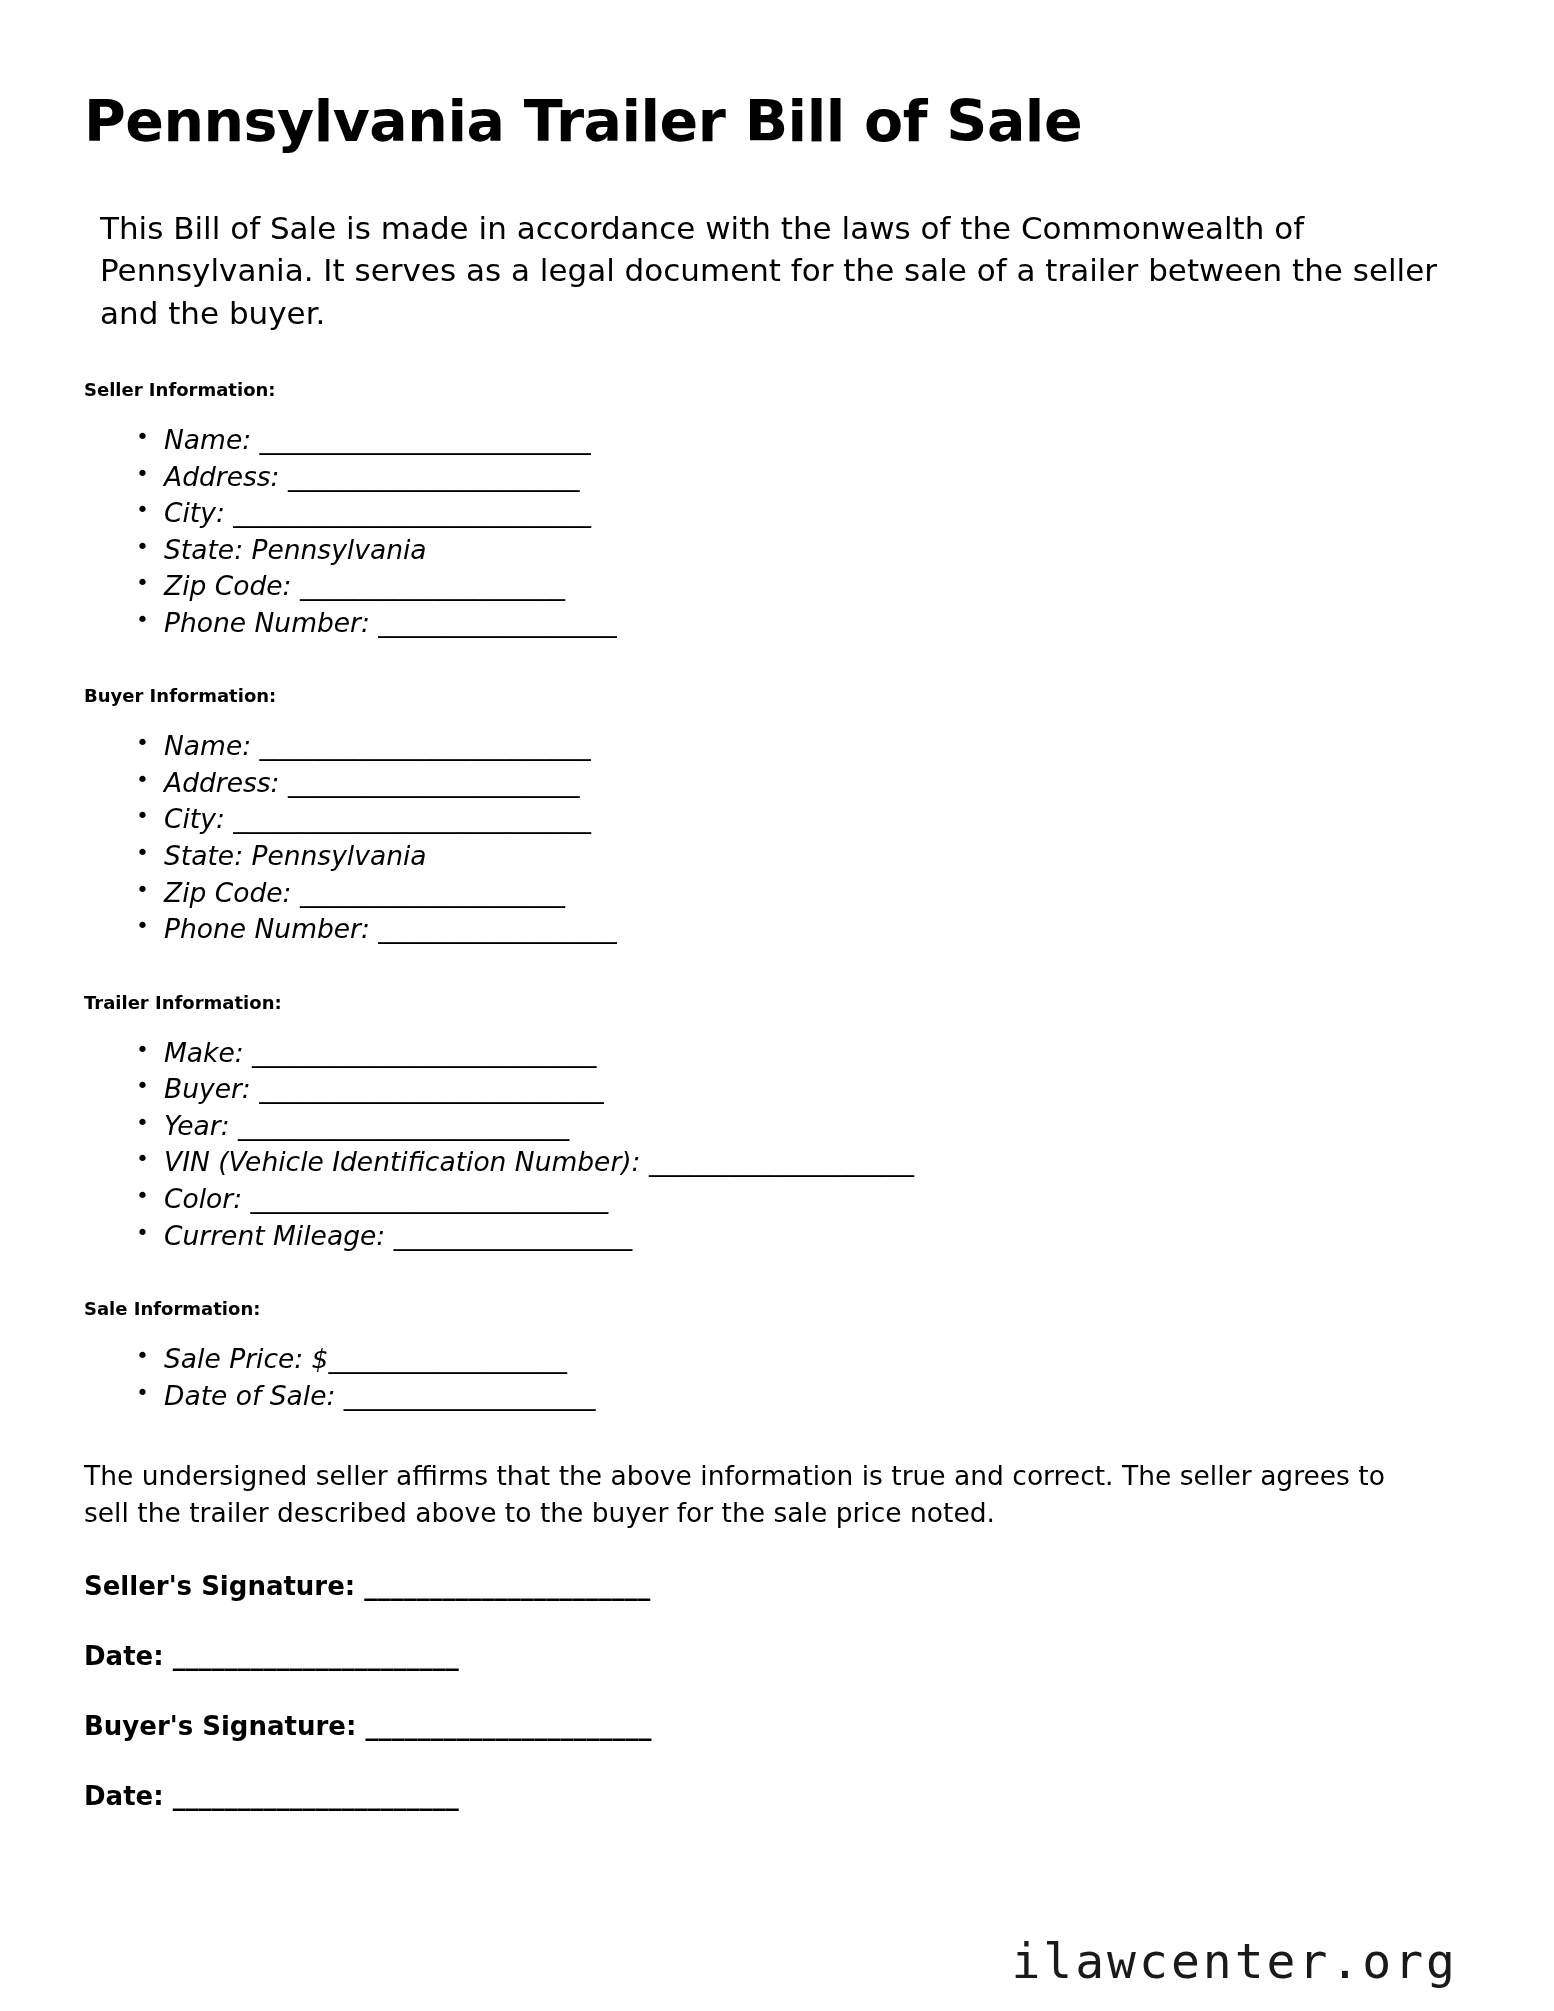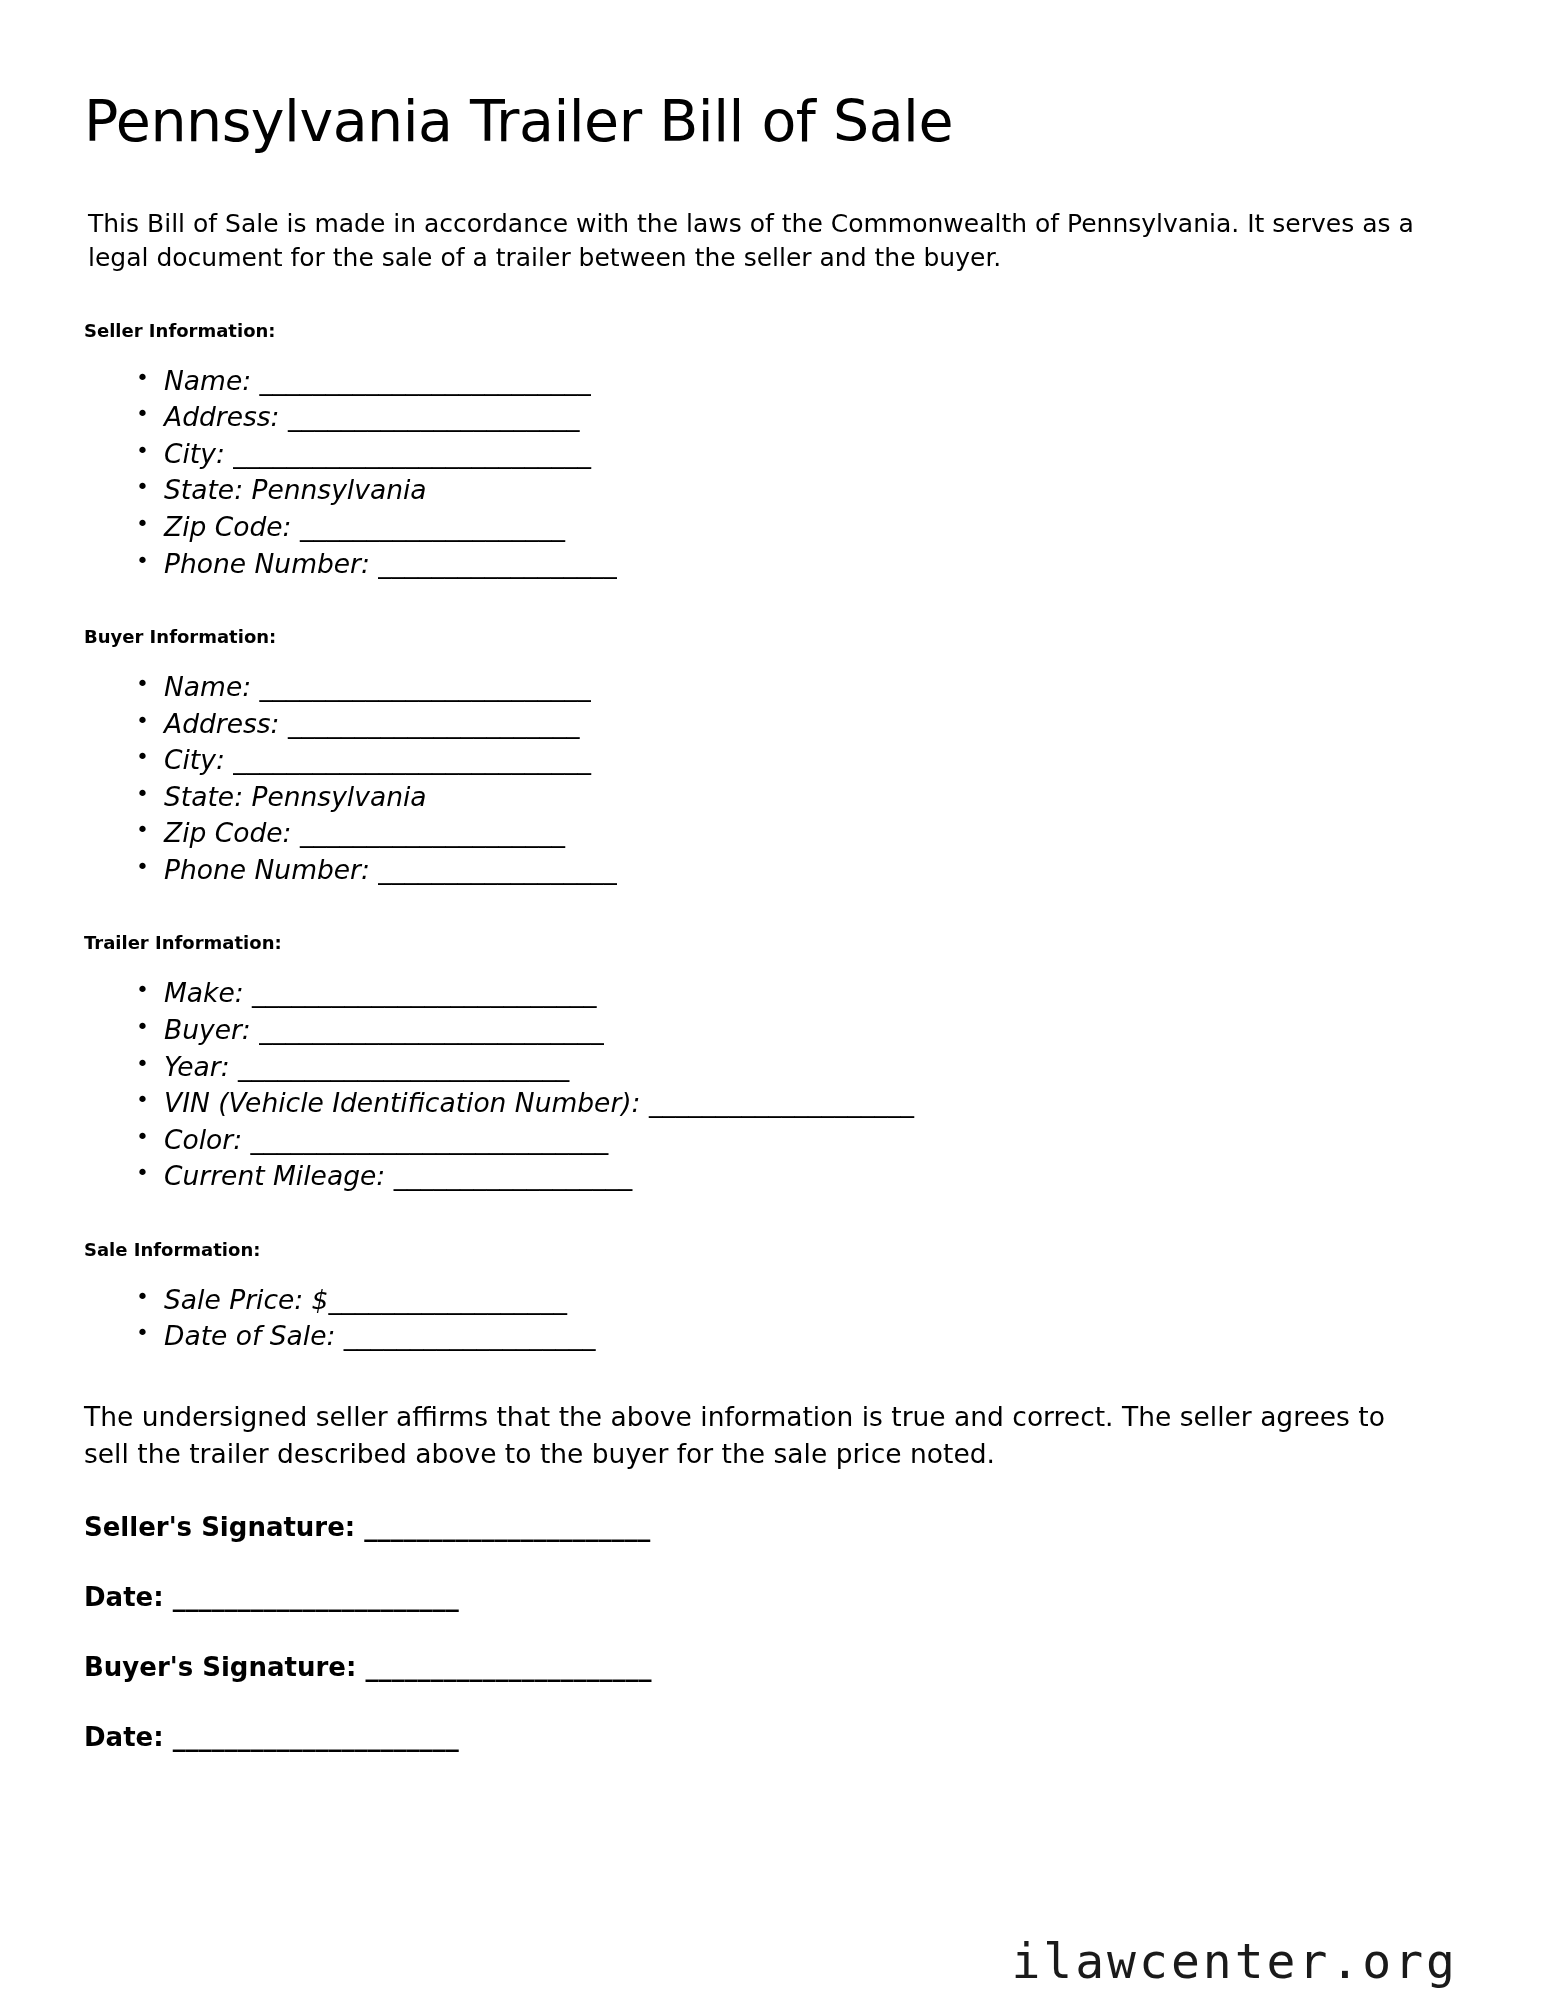--- a/index.html
+++ b/index.html
@@ -18,30 +18,30 @@
     position: relative;
     width: 1554px;
     height: 2011px;
     box-sizing: border-box;
     padding: 80px 100px 0 84px;
     background: #ffffff;
     overflow: hidden;
   }
   .doc-title {
     font-size: 57px;
-    font-weight: normal;
+    font-weight: bold;
     letter-spacing: -0.5px;
     line-height: 1.1;
     margin: 0 0 14px 0;
     padding-top: 10px;
   }
   .intro-paragraph {
-    font-size: 25px;
+    font-size: 31px;
     line-height: 1.38;
-    margin: 54px 0 0 4px;
+    margin: 54px 0 0 16px;
     max-width: 1365px;
   }
   .section-heading {
     font-size: 18px;
     font-weight: bold;
     margin: 44px 0 0 0;
   }
   ul.field-list {
     list-style: none;
     margin: 22px 0 0 0;

